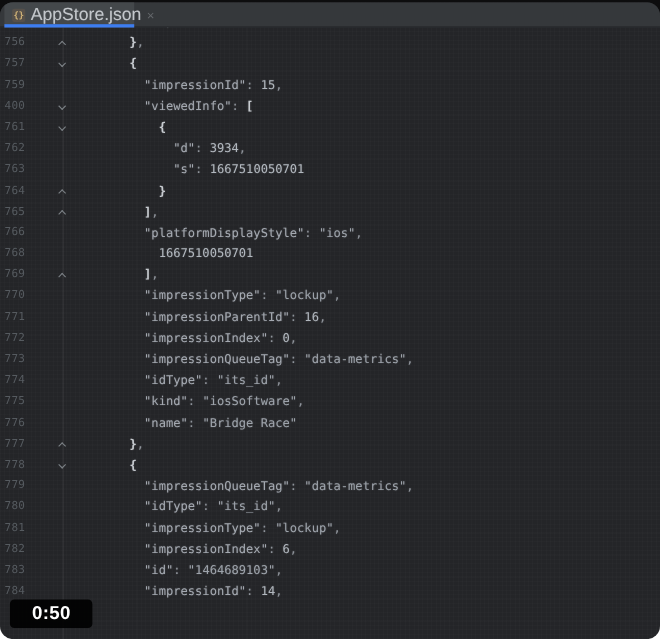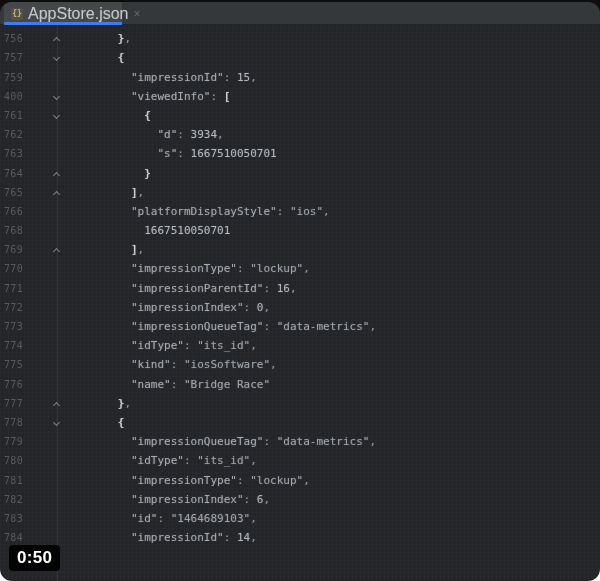--- a/index.html
+++ b/index.html
@@ -62,21 +62,21 @@
   .tk-d { color:#8e939a; }
   .tk-s { color:#9da3ab; }
   .tk-n { color:#b1b7be; }
   .tk-b { color:#c7cbd0; font-weight:bold; }
 
   
   .overlay { position:absolute; left:0; top:543px; width:100%; height:26px; z-index:6;
     display:flex; gap:3px; padding-left:9px; }
   .badge {
     background:rgba(0,0,0,.9); color:#ffffff; border-radius:4px;
-    height:26px; display:flex; align-items:center; padding:0 8px;
+    height:26px; display:flex; align-items:center; padding:0 20px;
     font-weight:bold; white-space:nowrap;
   }
   .badge-time  { font-size:17px; letter-spacing:.3px; }
   .badge-views { font-size:16px;margin-top:44px; }
 </style>
 </head>
 <body>
 
 <div class="frame-top"></div>
 

